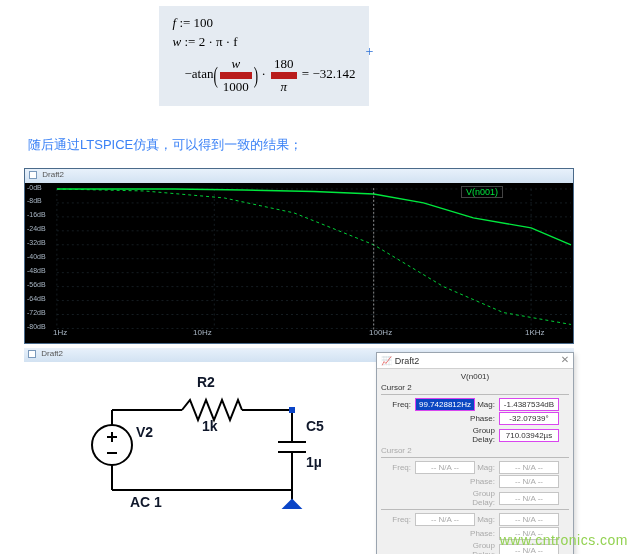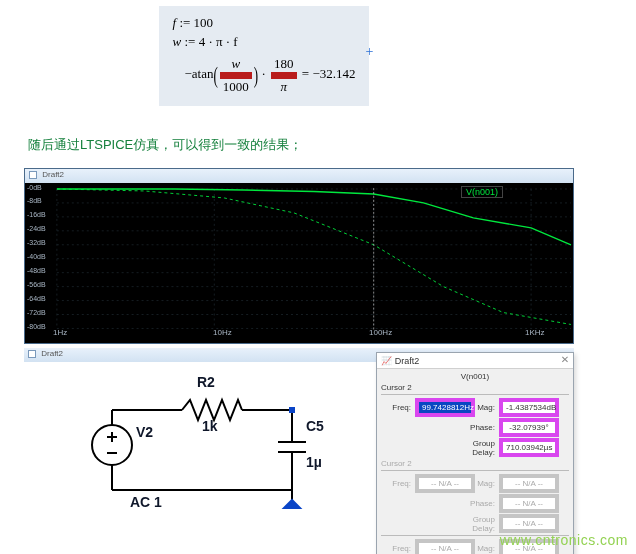--- a/index.html
+++ b/index.html
@@ -51,21 +51,21 @@
     display:inline-block;
     transform: scaleY(1.8);
     vertical-align: middle;
     font-family: serif;
   }
 
   
   .body-text {
     margin: 30px 0 14px 4px;
     font-size: 13px;
-    color: #15803d;
+    color: #3b82f6;
   }
 
   
   .plot-window {
     width: 550px;
     margin: 0 auto;
     border: 1px solid #4a6a8a;
   }
   .plot-titlebar {
     height: 14px;
@@ -171,21 +171,21 @@
   .cd-section { margin-bottom: 2px; }
   .cd-sec-label { font-size:8px; color:#333; margin-bottom:2px; }
   .cd-hr { border:none; border-top:1px solid #bbb; margin:1px 0 3px; }
   .cd-row {
     display:flex; align-items:center;
     margin:1px 10px;
   }
   .cd-row .lab { width:42px; text-align:right; padding-right:4px; }
   .cd-row .lab2 { width:54px; text-align:right; padding-right:4px; }
   .cd-box {
-    background:#fff; border:4px solid #d946ef;
+    background:#fff; border:1px solid #d946ef;
     font-size:8px; padding:1px 3px;
     min-width:60px; text-align:center;
   }
   .cd-box.sel { background:#0a47c2; color:#fff; }
   .cd-box.dim { color:#aaa; border-color:#c5c5c5; }
   .cd-label-dim { color:#aaa; }
 
   
   .watermark {
     position:absolute;
@@ -203,21 +203,21 @@
   <div class="math-wrap">
     <div class="math-box">
       <div class="math-line">
         <span class="ml-italic">f</span>
         <span>:=</span>
         <span>100</span>
       </div>
       <div class="math-line">
         <span class="ml-italic">w</span>
         <span>:=</span>
-        <span>4 · π · f</span>
+        <span>2 · π · f</span>
       </div>
       <span class="math-cursor">+</span>
       <div class="math-line" style="margin-top:6px;margin-left:12px;">
         <span>−atan</span><span class="paren-big">(</span><span class="frac">
           <span class="num ml-italic">w</span>
           <span class="den">1000</span>
         </span><span class="paren-big">)</span><span> · </span><span class="frac">
           <span class="num">180</span>
           <span class="den ml-italic">π</span>
         </span><span> = </span><span>−32.142</span>
@@ -242,21 +242,21 @@
         <div style="top:56px">-32dB</div>
         <div style="top:70px">-40dB</div>
         <div style="top:84px">-48dB</div>
         <div style="top:98px">-56dB</div>
         <div style="top:112px">-64dB</div>
         <div style="top:126px">-72dB</div>
         <div style="top:140px">-80dB</div>
       </div>
       <div class="x-ticks">
         <div style="left:28px">1Hz</div>
-        <div style="left:188px">10Hz</div>
+        <div style="left:168px">10Hz</div>
         <div style="left:344px">100Hz</div>
         <div style="left:500px">1KHz</div>
       </div>
       <svg viewBox="0 0 550 160" preserveAspectRatio="none">
 
         <g stroke="#2a3a45" stroke-width="0.5" stroke-dasharray="2 3">
           <line x1="32" y1="6" x2="548" y2="6"></line>
           <line x1="32" y1="20" x2="548" y2="20"></line>
           <line x1="32" y1="34" x2="548" y2="34"></line>
           <line x1="32" y1="48" x2="548" y2="48"></line>

